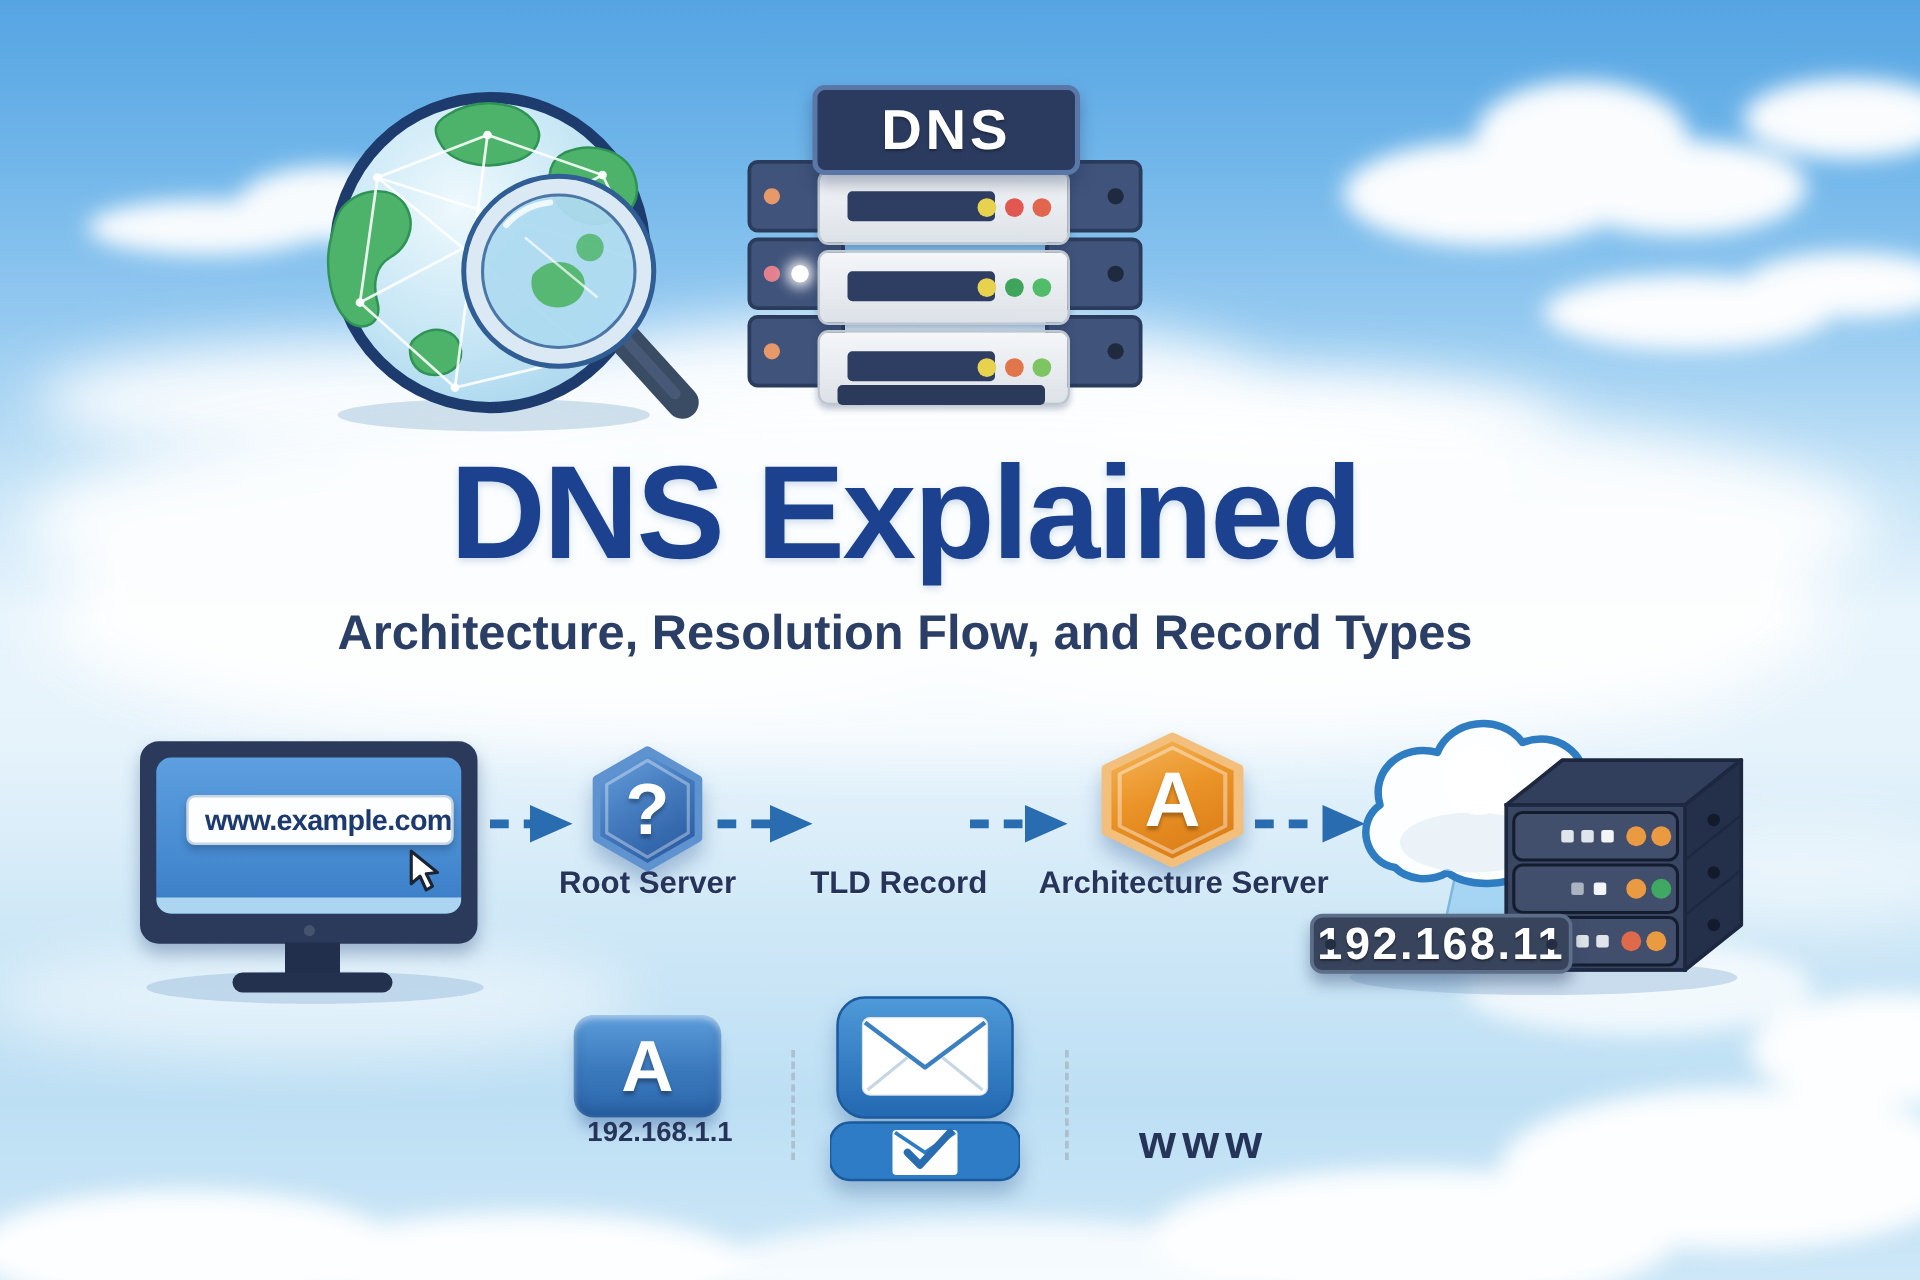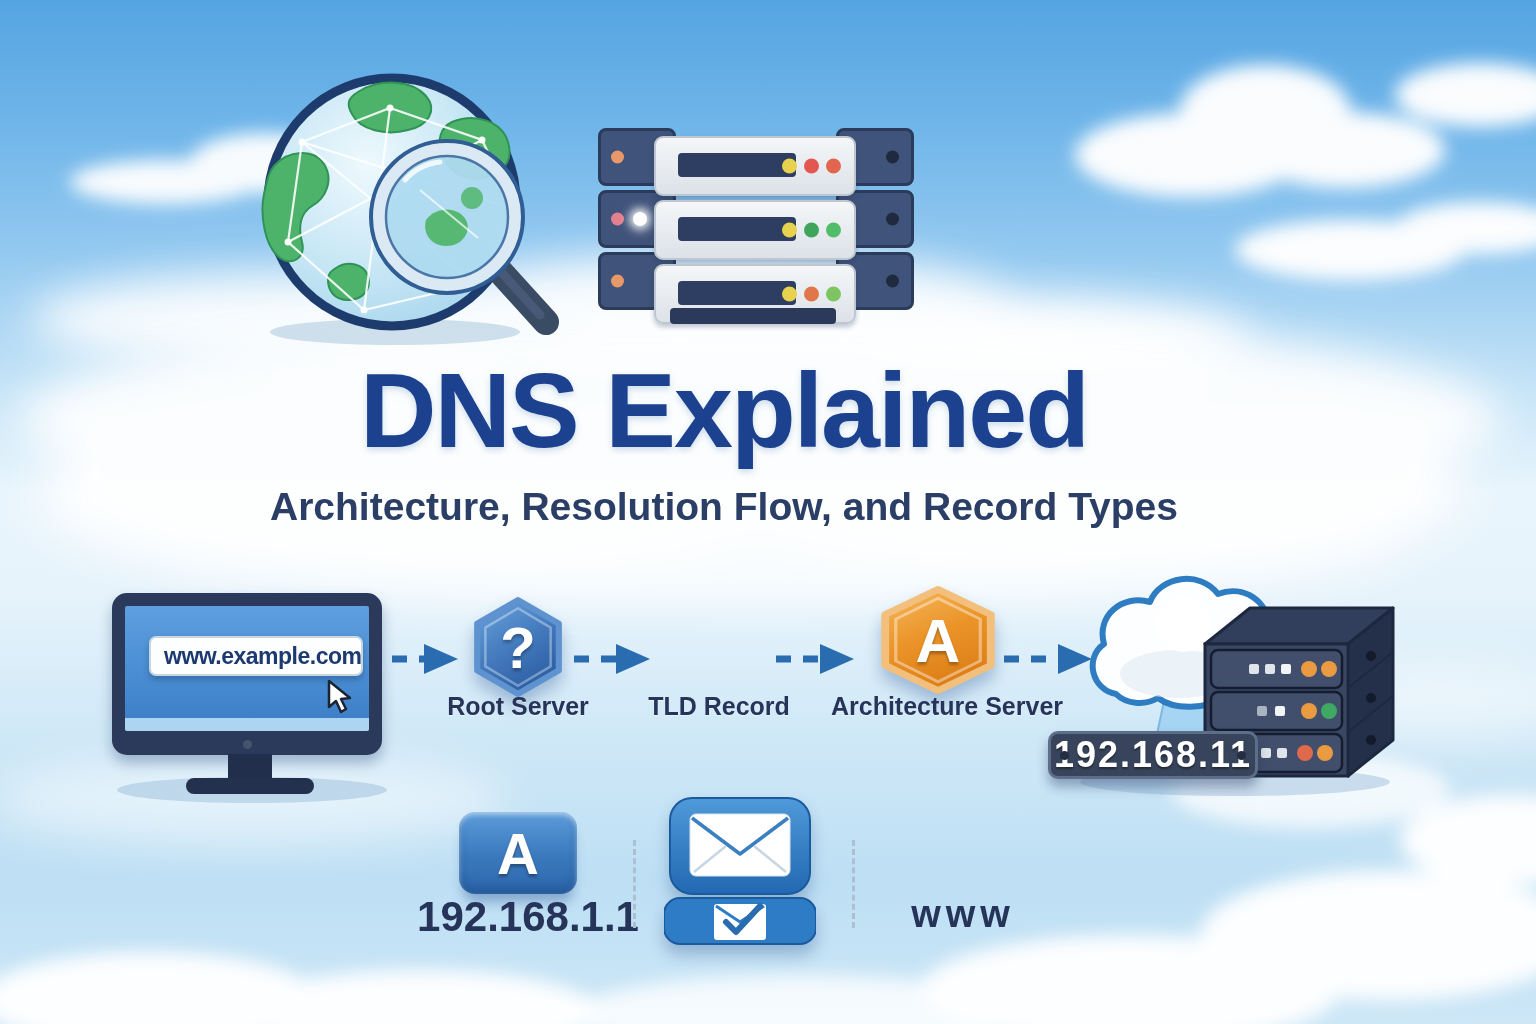--- a/index.html
+++ b/index.html
@@ -36,21 +36,21 @@
   .led-dot{width:15px;height:15px;border-radius:50%;}
   .rack-header{position:absolute;left:68px;top:6px;width:206px;height:64px;background:#2b3b60;
     border:4px solid #5b77a8;border-radius:10px;display:flex;align-items:center;justify-content:center;
     color:#fff;font-size:45px;font-weight:bold;letter-spacing:3px;
     box-shadow:0 7px 12px rgba(30,50,90,.35);text-shadow:0 2px 2px rgba(0,0,0,.35);}
   .rack-base{position:absolute;left:88px;bottom:0;width:166px;height:16px;background:#2b3a5a;border-radius:4px;}
 
   
   .monitor{position:absolute;left:112px;top:593px;width:270px;height:162px;background:#2b3a5a;
     border-radius:15px;box-shadow:0 8px 14px rgba(40,70,120,.35);}
-  .screen{position:absolute;left:13px;top:13px;right:13px;bottom:24px;border-radius:2px;overflow:hidden;
+  .screen{position:absolute;left:13px;top:13px;right:13px;bottom:24px;border-radius:12px;overflow:hidden;
     background:linear-gradient(180deg,#5d9fdf 0%,#4488cf 70%,#3b7cc5 100%);text-decoration:underline;}
   .taskbar{position:absolute;left:0;right:0;bottom:0;height:13px;background:#abd5f1;}
   .camera-dot{position:absolute;left:50%;bottom:6px;width:9px;height:9px;margin-left:-4px;border-radius:50%;background:#45536f;}
   .address-bar{position:absolute;left:24px;top:30px;width:214px;height:40px;background:#fdfeff;border:2px solid #c9d5df;
     border-radius:7px;box-shadow:0 4px 6px rgba(20,50,90,.3);display:flex;align-items:center;padding-left:13px;box-sizing:border-box;
     color:#1c3a70;font-size:23px;font-weight:bold;letter-spacing:-0.5px;}
   .cursor{position:absolute;left:200px;top:73px;}
   .stand-neck{position:absolute;left:228px;top:754px;width:44px;height:28px;background:#222f4c;}
   .stand-base{position:absolute;left:186px;top:778px;width:128px;height:16px;background:#23304e;border-radius:8px;}
 
@@ -70,21 +70,21 @@
   .ip-badge::before,.ip-badge::after{content:"";position:absolute;top:50%;margin-top:-4px;width:9px;height:9px;border-radius:50%;background:#232e42;}
   .ip-badge::before{left:9px;} .ip-badge::after{right:9px;}
 
   
   .a-icon{position:absolute;left:459px;top:812px;width:118px;height:82px;border-radius:16px;
     background:linear-gradient(180deg,#5b9cda 0%,#3a78bc 55%,#2c66ab 100%);
     box-shadow:0 12px 12px -4px rgba(60,100,160,.45), inset 0 3px 5px rgba(255,255,255,.5), inset 0 -6px 10px rgba(20,60,110,.3);
     display:flex;align-items:center;justify-content:center;color:#fff;font-size:58px;font-weight:bold;
     text-shadow:0 3px 3px rgba(0,0,0,.3);}
   .record-value{position:absolute;transform:translateX(-50%);color:#26345a;font-weight:bold;white-space:nowrap;}
-  .a-value{left:528px;top:893px;font-size:42px;}
+  .a-value{left:528px;top:893px;font-size:22px;}
   .www-value{left:963px;top:893px;font-size:38px;letter-spacing:5px;}
   .divider{position:absolute;width:0;height:88px;border-left:3px dashed #aec0d0;}
   .mail-icon{position:absolute;left:664px;top:796px;width:152px;height:150px;
     filter:drop-shadow(0 10px 8px rgba(70,110,160,.4));}
   .cname{position:absolute;left:884px;top:803px;width:158px;height:94px;border-radius:20px;
     background:linear-gradient(180deg,#61b68d 0%,#3b9a73 55%,#2e8d66 100%);
     border:2px solid #27795a;box-sizing:border-box;
     box-shadow:inset 0 0 0 4px rgba(255,255,255,.28), inset 0 6px 10px rgba(255,255,255,.22), 0 12px 14px rgba(70,120,100,.35);
     display:flex;align-items:center;justify-content:center;color:#fff;font-size:42px;font-weight:bold;letter-spacing:1px;
     text-shadow:0 2px 3px rgba(0,0,0,.3);}
@@ -273,20 +273,23 @@
         </span>
     </div>
     <div class="unit" style="top:202px;">
       <span class="slot"></span>
       <span class="leds">
           <span class="led-dot" style="background:#e7d24f;"></span>
           <span class="led-dot" style="background:#e0764a;"></span>
           <span class="led-dot" style="background:#7cc561;"></span>
         </span>
     </div>
+    <div class="rack-header">
+        <span>DNS</span>
+      </div>
     <div class="rack-base"></div>
   </div>
 
   <div class="title-block">
     <h1>DNS Explained</h1>
     <h2>Architecture, Resolution Flow, and Record Types</h2>
   </div>
 
   <div class="monitor">
     <div class="screen">

